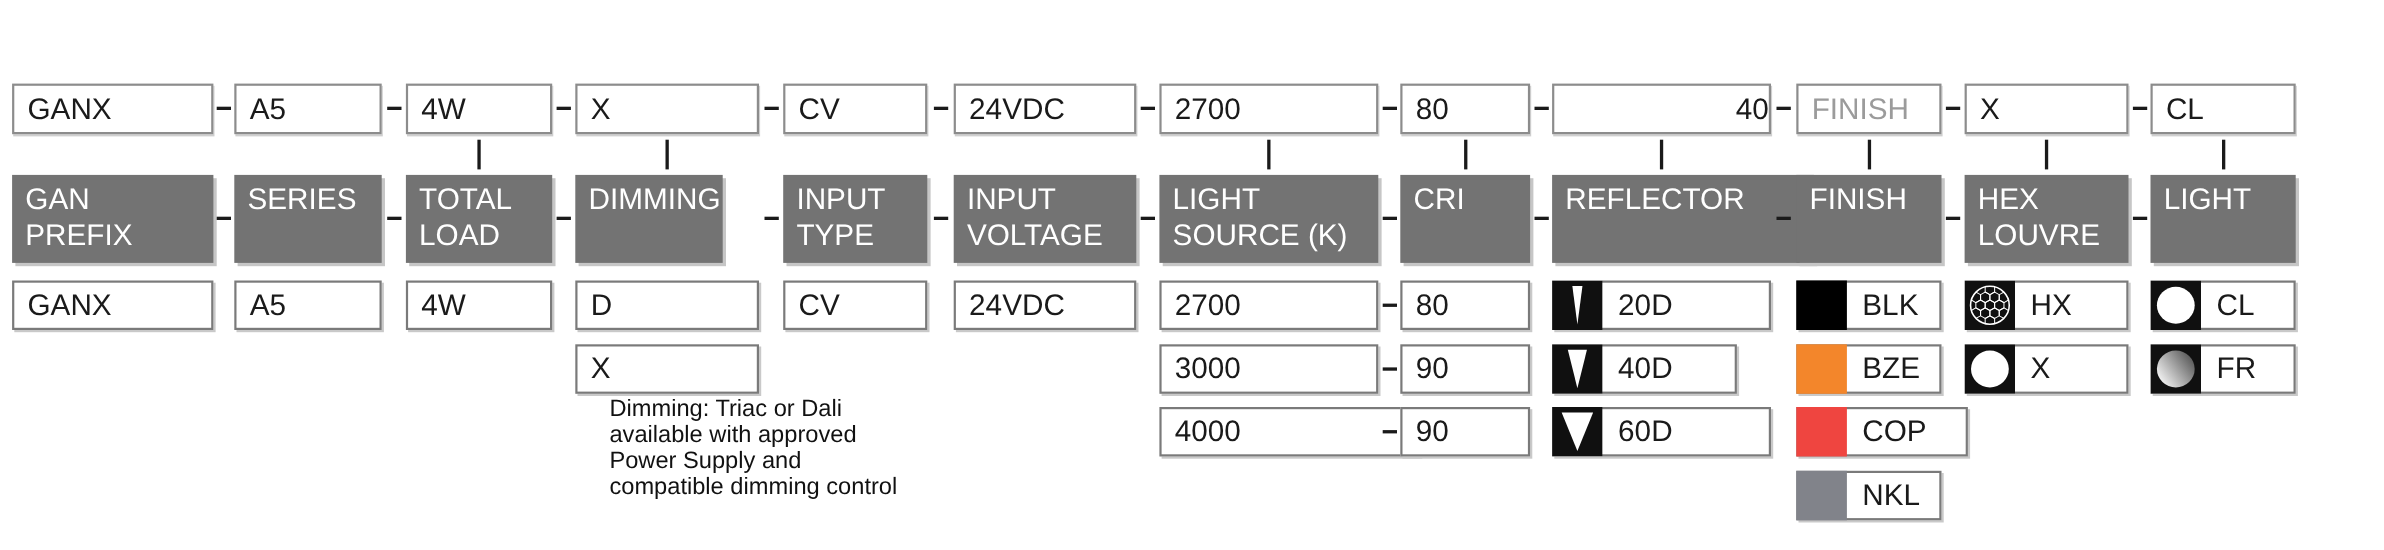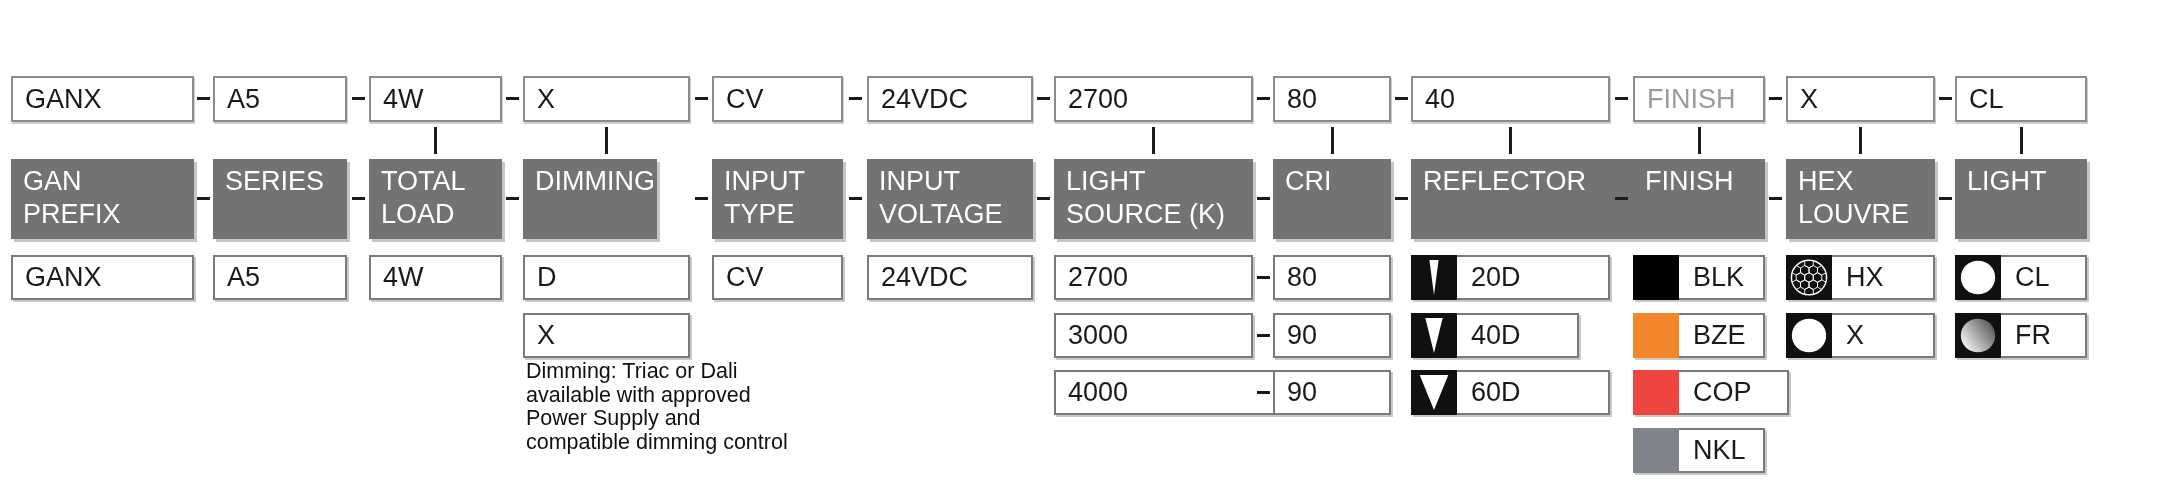--- a/index.html
+++ b/index.html
@@ -12,21 +12,21 @@
   .cfg.muted .lbl{color:#9b9b9b;}
   .hdr{position:absolute;box-sizing:border-box;top:159px;height:80px;background:#737373;color:#fff;
        font-size:27px;line-height:33px;padding:6px 12px;white-space:pre-line;box-shadow:3px 3px 0 #c6c6c6;}
   .opt{border:2px solid #7a7a7a;height:45px;box-shadow:2px 2px 0 #c9c9c9;}
   .opt .lbl{padding-left:12px;font-size:27px;position:relative;z-index:1;}
   .opt.has-icon .lbl{padding-left:58px;}
   .icn{position:absolute;left:-2px;top:-2px;width:46px;height:calc(100% + 4px);overflow:hidden;}
   .icn svg{display:block;width:100%;height:100%;}
   .dash{position:absolute;width:13px;height:3px;background:#1a1a1a;}
   .vline{position:absolute;width:3px;height:27px;top:127px;background:#1a1a1a;}
-  #note{position:absolute;top:360px;font-size:21.5px;line-height:23.5px;white-space:pre-line;color:#111;width:290px;}
+  #note{position:absolute;top:360px;font-size:21.5px;line-height:23.5px;white-space:pre-line;color:#111;width:290px;margin-left:28px;}
 </style>
 </head>
 <body>
 
 <div id="stage">
   <div id="matrix">
       <div class="box cfg" style="left: 11px; width: 183px;">
         <span class="lbl">GANX</span>
       </div>
       <div class="hdr" style="left: 11px; width: 183px;">GAN
@@ -116,21 +116,21 @@
         <span class="lbl">80</span>
       </div>
       <div class="box opt" style="left: 1273px; width: 118px; top: 313px;">
         <span class="lbl">90</span>
       </div>
       <div class="box opt" style="left: 1273px; width: 118px; top: 370px;">
         <span class="lbl">90</span>
       </div>
       <div class="dash" style="left: 1256.5px; top: 97px;"></div>
       <div class="dash" style="left: 1256.5px; top: 197px;"></div>
-      <div class="box cfg" style="left: 1411px; width: 199px;">
+      <div class="box cfg" style="left: 1411px; width: 199px; justify-content: flex-end;">
         <span class="lbl">40</span>
       </div>
       <div class="vline" style="left: 1509px;"></div>
       <div class="hdr" style="left: 1411px; width: 238px;">REFLECTOR</div>
       <div class="box opt has-icon" style="left: 1411px; width: 199px; top: 255px;">
         <div class="icn">
           <svg viewBox="0 0 45 45" preserveAspectRatio="none">
             <rect width="45" height="45" fill="#101010"></rect>
             <polygon points="18.0,5 27.0,5 22.5,40" fill="#fff"></polygon>
           </svg>

